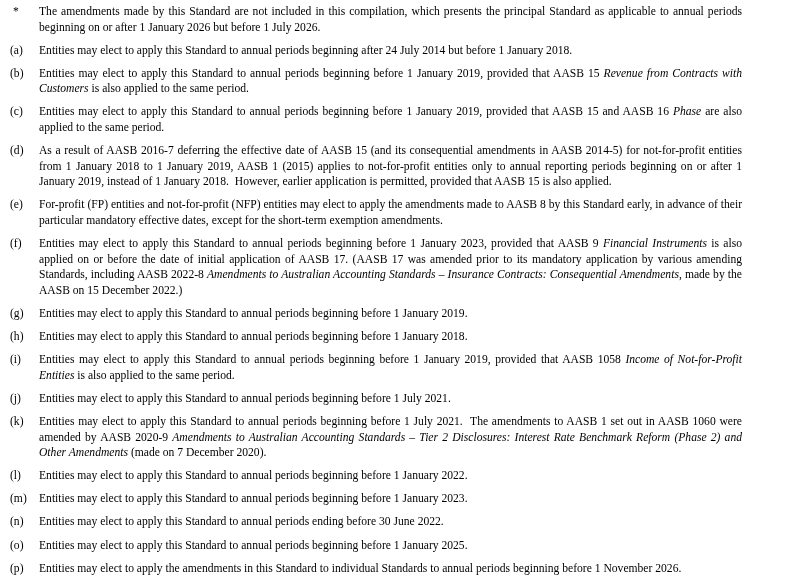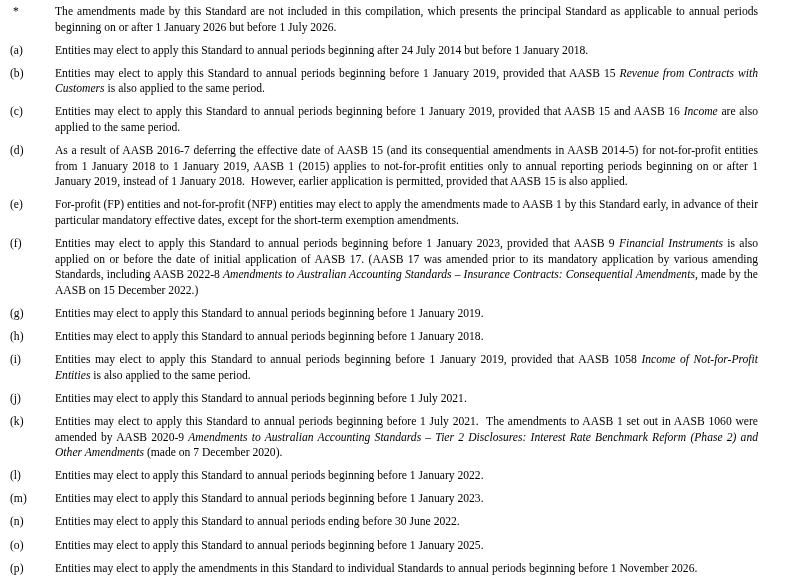--- a/index.html
+++ b/index.html
@@ -46,21 +46,20 @@
     flex: 1 1 auto;
     width: 721px;
     max-width: 721px;
     padding-right: 18px;
     box-sizing: border-box;
     font-size: 11.6px;
     line-height: 15.6px;
     text-align: justify;
     text-justify: inter-word;
     hyphens: none;
-    margin-left: 16px;
   }
   .note-body i, .note-body em {
     font-style: italic;
   }
 </style>
 </head>
 <body>
 
 <div id="page">
   <div class="notes-list">
@@ -71,29 +70,29 @@
       <div class="note-item">
         <div class="note-label">(a)</div>
         <div class="note-body">Entities may elect to apply this Standard to annual periods beginning after 24 July 2014 but before 1 January 2018.</div>
       </div>
       <div class="note-item">
         <div class="note-label">(b)</div>
         <div class="note-body">Entities may elect to apply this Standard to annual periods beginning before 1 January 2019, provided that AASB 15 <i>Revenue from Contracts with Customers</i> is also applied to the same period.</div>
       </div>
       <div class="note-item">
         <div class="note-label">(c)</div>
-        <div class="note-body">Entities may elect to apply this Standard to annual periods beginning before 1 January 2019, provided that AASB 15 and AASB 16 <i>Income</i> are also applied to the same period.</div>
+        <div class="note-body">Entities may elect to apply this Standard to annual periods beginning before 1 January 2019, provided that AASB 15 and AASB 16 <i>Phase</i> are also applied to the same period.</div>
       </div>
       <div class="note-item">
         <div class="note-label">(d)</div>
         <div class="note-body">As a result of AASB 2016-7 deferring the effective date of AASB 15 (and its consequential amendments in AASB 2014-5) for not-for-profit entities from 1 January 2018 to 1 January 2019, AASB 1 (2015) applies to not-for-profit entities only to annual reporting periods beginning on or after 1 January 2019, instead of 1 January 2018.&nbsp; However, earlier application is permitted, provided that AASB 15 is also applied.</div>
       </div>
       <div class="note-item">
         <div class="note-label">(e)</div>
-        <div class="note-body">For-profit (FP) entities and not-for-profit (NFP) entities may elect to apply the amendments made to AASB 1 by this Standard early, in advance of their particular mandatory effective dates, except for the short-term exemption amendments.</div>
+        <div class="note-body">For-profit (FP) entities and not-for-profit (NFP) entities may elect to apply the amendments made to AASB 8 by this Standard early, in advance of their particular mandatory effective dates, except for the short-term exemption amendments.</div>
       </div>
       <div class="note-item">
         <div class="note-label">(f)</div>
         <div class="note-body">Entities may elect to apply this Standard to annual periods beginning before 1 January 2023, provided that AASB 9 <i>Financial Instruments</i> is also applied on or before the date of initial application of AASB 17. (AASB 17 was amended prior to its mandatory application by various amending Standards, including AASB 2022-8 <i>Amendments to Australian Accounting Standards – Insurance Contracts: Consequential Amendments</i>, made by the AASB on 15 December 2022.)</div>
       </div>
       <div class="note-item">
         <div class="note-label">(g)</div>
         <div class="note-body">Entities may elect to apply this Standard to annual periods beginning before 1 January 2019.</div>
       </div>
       <div class="note-item">

